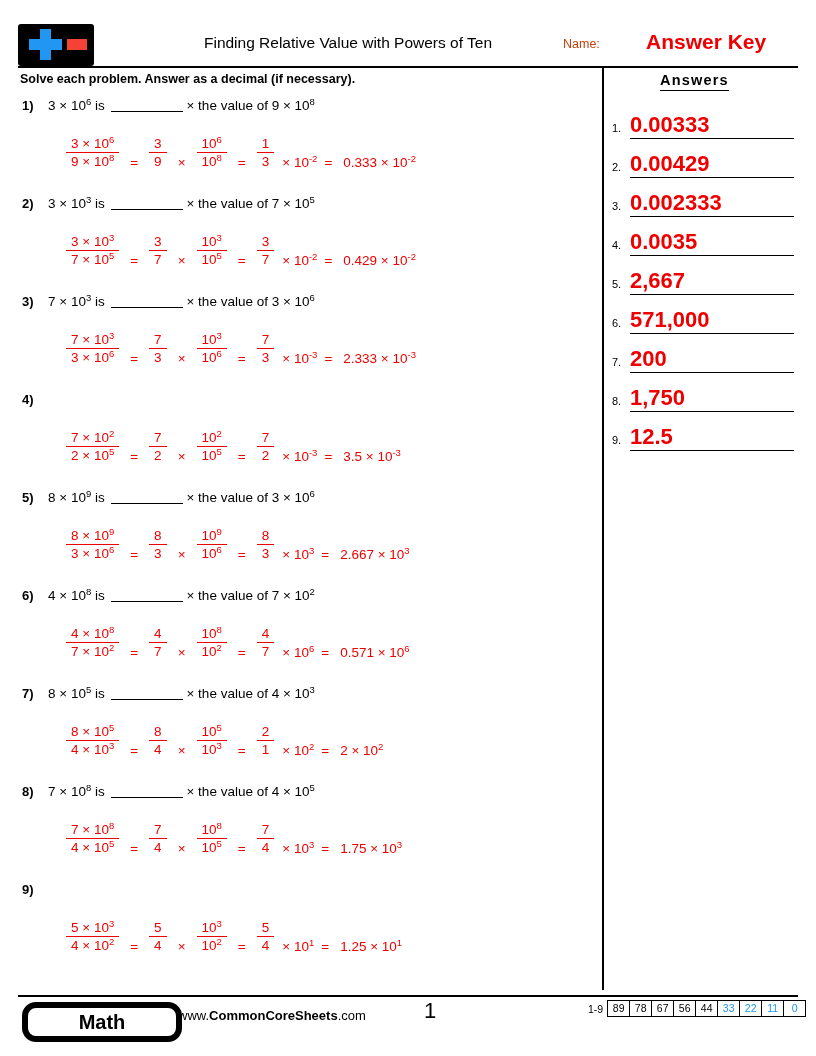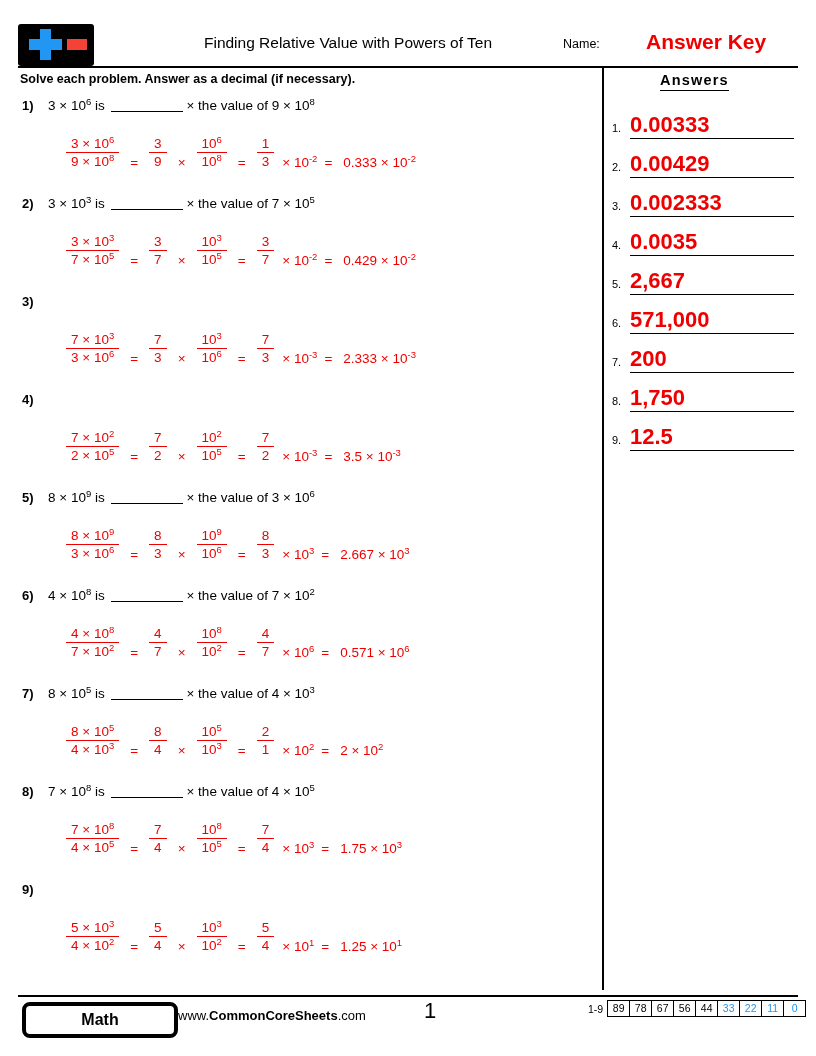--- a/index.html
+++ b/index.html
@@ -59,21 +59,21 @@
     left: 120px; top: 10px;
     width: 420px;
     text-align: center;
     font-size: 15.5px;
     color: #000;
   }
   .name-label {
     position: absolute;
     left: 545px; top: 13px;
     font-size: 12.5px;
-    color: #000000;
+    color: #c2410c;
   }
   .answer-key {
     position: absolute;
     left: 628px; top: 6px;
     font-size: 21px;
     font-weight: bold;
     color: #ee0000;
   }
 
   
@@ -213,26 +213,26 @@
     position: absolute;
     left: 18px; top: 995px;
     width: 780px;
     height: 2px;
     background: #000;
   }
   .math-pill {
     position: absolute;
     left: 22px; top: 1002px;
     width: 148px; height: 28px;
-    border: 4px solid #000000;
-    border-radius: 8px;
+    border: 6px solid #000000;
+    border-radius: 14px;
     text-align: center;
     line-height: 28px;
     font-weight: bold;
-    font-size: 16px;
+    font-size: 20px;
   }
   .site {
     position: absolute;
     left: 178px; top: 1008px;
     font-size: 13px;
   }
   .site .bold { font-weight: bold; }
   .page-num {
     position: absolute;
     left: 424px; top: 998px;
@@ -333,20 +333,21 @@
             <span class="num"><span>3</span></span>
             <span class="den"><span>7</span></span>
           </span>
           <span class="tail"><span>×</span> <span>10</span><sup>-2</sup></span>
           <span class="op">=</span>
           <span class="tail"><span>0.429 × 10</span><sup>-2</sup></span>
         </span>
       </div>
       <div class="problem">
         <span class="pnum">3)</span>
+        <span class="qtext"><span>7 × 10</span><sup>3</sup><span> is </span><span class="blank"></span><span>× the value of 3 × 10</span><sup>6</sup></span>
         <span class="work">
           <span class="frac">
             <span class="num"><span>7 × 10</span><sup>3</sup></span>
             <span class="den"><span>3 × 10</span><sup>6</sup></span>
           </span>
           <span class="op">=</span>
           <span class="frac">
             <span class="num"><span>7</span></span>
             <span class="den"><span>3</span></span>
           </span>

